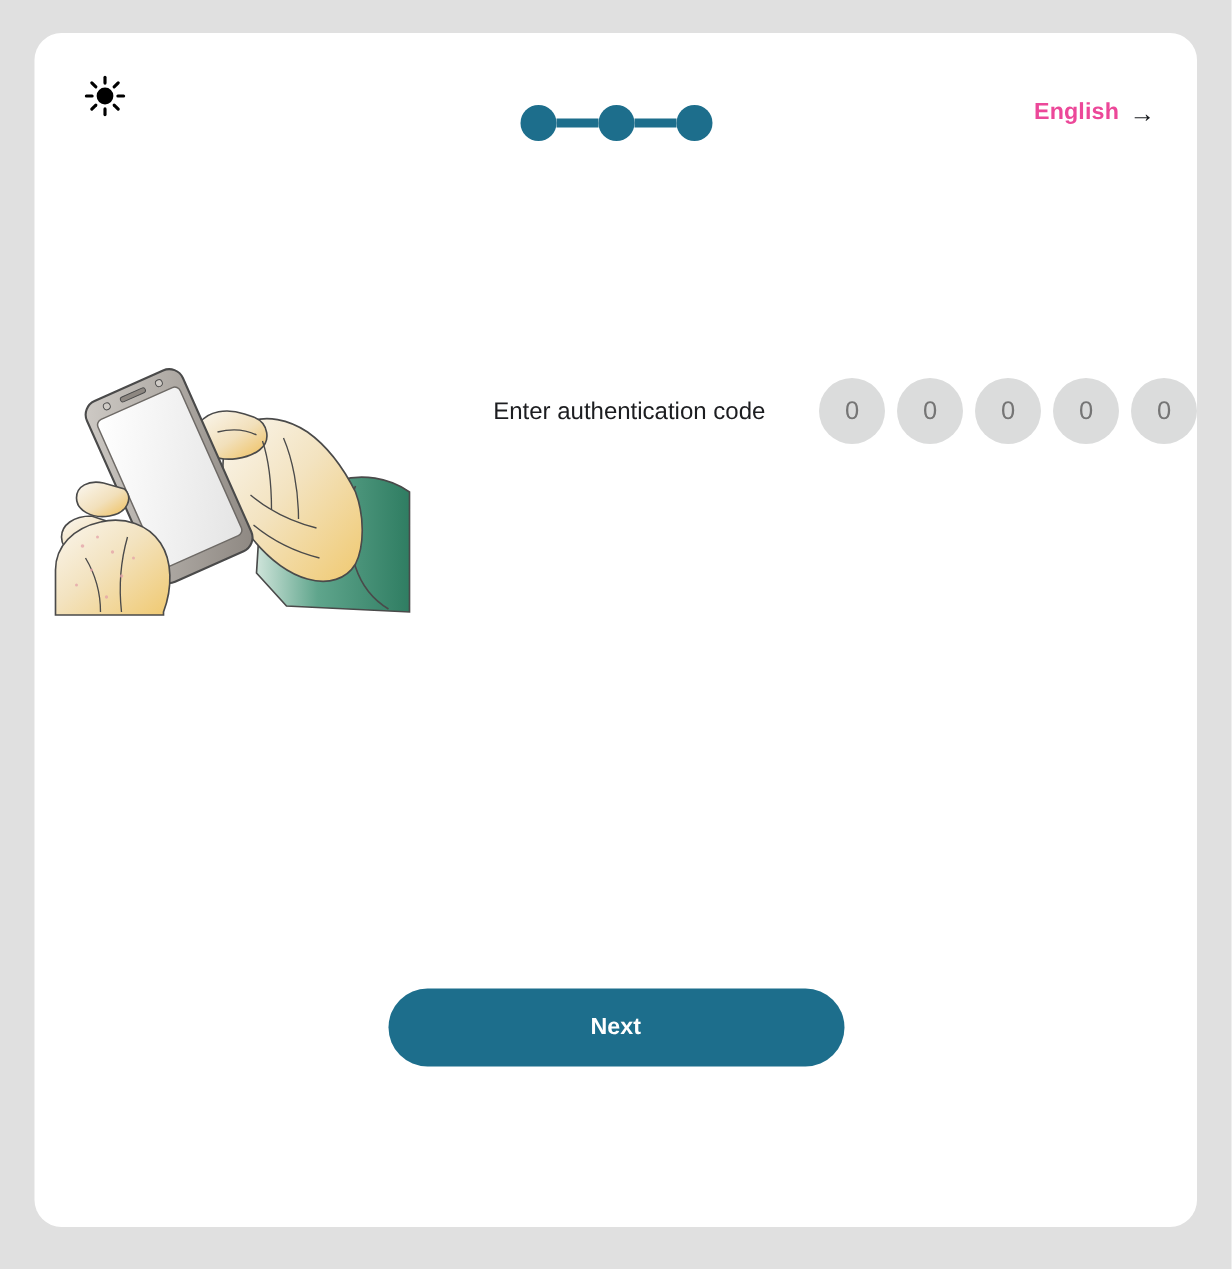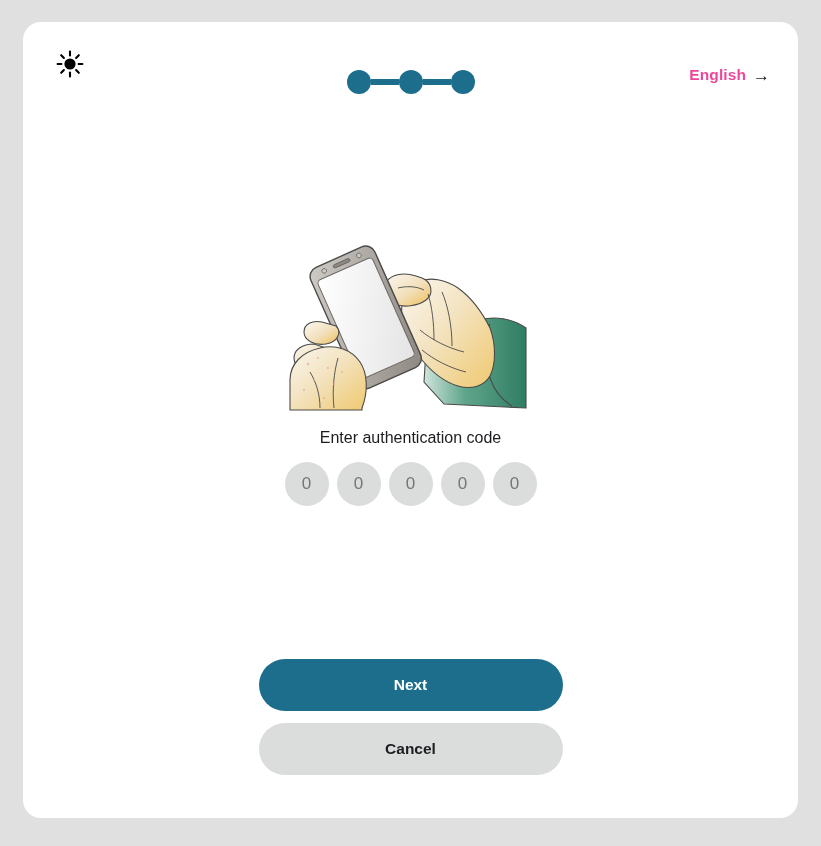--- a/index.html
+++ b/index.html
@@ -92,21 +92,21 @@
     font-weight: bold;
   }
 
   
   .content {
     position: absolute;
     left: 0;
     top: 100px;
     width: 100%;
     display: flex;
-    flex-direction: column;
+    flex-direction: row;
     align-items: center;
     justify-content: space-between;
   }
 
   .illustration {
     margin-top: 110px;
     width: 270px;
     height: 180px;
   }
   .illustration svg { display: block; width: 100%; height: 100%; }
@@ -294,16 +294,15 @@
       <input class="code-cell" type="text" maxlength="1" placeholder="0" style="">
       <input class="code-cell" type="text" maxlength="1" placeholder="0" style="">
       <input class="code-cell" type="text" maxlength="1" placeholder="0" style="">
       <input class="code-cell" type="text" maxlength="1" placeholder="0" style="">
     </div>
 
   </div>
 
   <div class="actions">
     <button class="btn btn-primary">Next</button>
-    <button class="btn btn-secondary">Cancel</button>
   </div>
 
 </div>
 
 </body></html>

